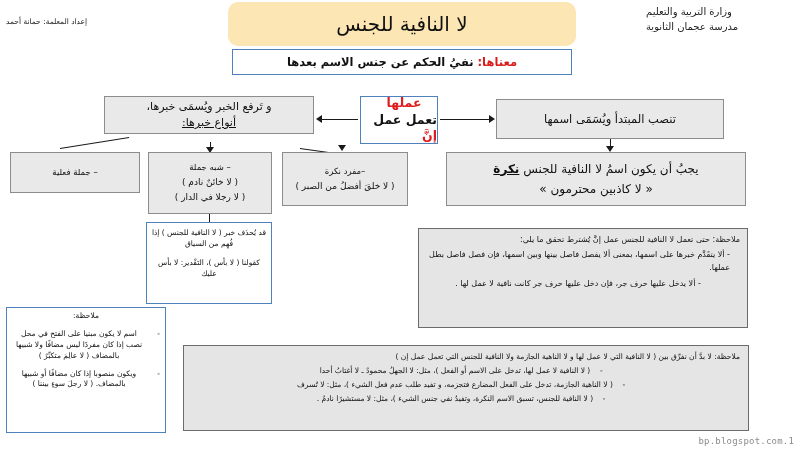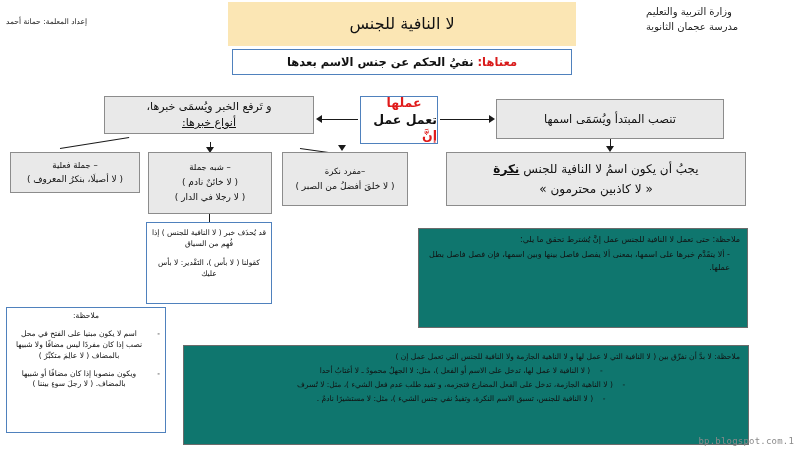--- a/index.html
+++ b/index.html
@@ -22,22 +22,23 @@
     width: 800px;
     height: 450px;
   }
   .abs { position: absolute; box-sizing: border-box; }
 
   
   .hdr-title {
     left: 228px; top: 2px; width: 348px; height: 44px;
     background: #fbe6b4;
     display: flex; align-items: center; justify-content: center;
-    font-size: 16px; font-weight: 400; color: #111;
+    font-size: 20px; font-weight: 400; color: #111;
     line-height: 1.2;
+    border-radius: 10px;
   }
   .hdr-right {
     right: 4px; top: 4px; width: 150px;
     text-align: left; font-size: 10px; line-height: 1.5; color: #222;
   }
   .hdr-left {
     left: 6px; top: 17px; width: 185px;
     text-align: left; font-size: 7.5px; color: #222;
   }
 
@@ -94,36 +95,36 @@
     left: 146px; top: 222px; width: 126px; height: 82px;
     border: 1.2px solid #4f81bd;
     background: #ffffff;
     font-size: 7.5px; line-height: 1.5; text-align: center;
     padding: 4px 4px 0 4px; color: #111;
   }
   .omit-note p { margin: 0 0 7px 0; }
 
   
   .ybox {
-    background: #0f766e;
+    background: #e5e5e5;
     border: 1px solid #6b6b6b;
     color: #111;
     box-sizing: border-box;
   }
   .note-right {
     left: 418px; top: 228px; width: 330px; height: 100px;
     padding: 4px 7px; font-size: 8px; line-height: 1.65;
   }
   .note-right .hd { font-weight: normal; }
   .note-right ul { margin: 2px 10px 0 0; padding: 0; list-style: none; }
   .note-right li { margin-bottom: 2px; }
   .note-right .c { text-align: center; }
 
   .note-bottom {
-    left: 183px; top: 345px; width: 566px; height: 100px;
+    left: 183px; top: 345px; width: 566px; height: 86px;
     padding: 4px 8px; font-size: 7.5px; line-height: 1.85;
   }
   .note-bottom .hd { text-align: right; }
   .note-bottom ul { margin: 0; padding: 0; list-style: none; }
   .note-bottom li { text-align: center; }
   .note-bottom li .dash { display: inline-block; width: 22px; }
 
   .note-left {
     left: 6px; top: 307px; width: 160px; height: 126px;
     border: 1.2px solid #4f81bd;
@@ -193,21 +194,20 @@
 
   <div class="abs ln v-ln" style="left:210px; top:142px; height:7px;"></div>
   <div class="abs arrow arrow-down" style="left:206px; top:147px;"></div>
 
   <div class="abs ln h-ln" style="left:60px; top:148px; width:70px; transform:rotate(-9deg); transform-origin:left center;"></div>
   <div class="abs ln h-ln" style="left:300px; top:148px; width:90px; transform:rotate(8deg); transform-origin:left center;"></div>
   <div class="abs arrow arrow-down" style="left:338px; top:145px;"></div>
 
   <div class="abs gbox sub1">
     <div class="sub-hd">– جملة فعلية</div>
-    <div class="sub-ex">( لا أصيلَا، بنكرُ المعروف )</div>
   </div>
 
   <div class="abs gbox sub2">
     <div class="sub-hd">– شبه جملة</div>
     <div class="sub-ex">( لا خائنٌ نادم )</div>
     <div class="sub-ex">( لا رجلا في الدار )</div>
   </div>
 
   <div class="abs gbox sub3">
     <div class="sub-hd">–مفرد نكرة</div>
@@ -223,20 +223,21 @@
 
   <div class="abs omit-note">
     <p>قد يُحذَف خبر ( لا النافية للجنس ) إذا فُهِم من السياق</p>
     <p>كقولنا ( لا بأس )، التَقْدير: لا بأس عليك</p>
   </div>
 
   <div class="abs ybox note-right">
     <div class="hd">ملاحظة: حتى تعمل لا النافية للجنس عمل إنَّ يُشترط تحقق ما يلي:</div>
     <ul>
       <li>- ألا يتقَدَّم خبرها على اسمها، بمعنى ألا يفصل فاصل بينها وبين اسمها، فإن فصل فاصل بطل عملها.</li>
+      <li class="c">- ألا يدخل عليها حرف جر، فإن دخل عليها حرف جر كانت نافية لا عمل لها .</li>
     </ul>
   </div>
 
   <div class="abs ybox note-bottom">
     <div class="hd">ملاحظة: لا بدَّ أن نفرِّق بين ( لا النافية التي لا عمل لها و لا الناهية الجازمة ولا النافية للجنس التي تعمل عمل إن )</div>
     <ul>
       <li><span class="dash">-</span><span>( لا النافية لا عمل لها، تدخل على الاسم أو الفعل )، مثل: لا الجهلُ محمودٌ ـ لا أغتابُ أحدا</span></li>
       <li><span class="dash">-</span><span>( لا الناهية الجازمة، تدخل على الفعل المضارع فتجزمه، و تفيد طلب عدم فعل الشيء )، مثل: لا تُسرف</span></li>
       <li><span class="dash">-</span><span>( لا النافية للجنس، تسبق الاسم النكرة، وتفيدُ نفي جنس الشيء )، مثل: لا مستشيرًا نادمٌ .</span></li>
     </ul>

